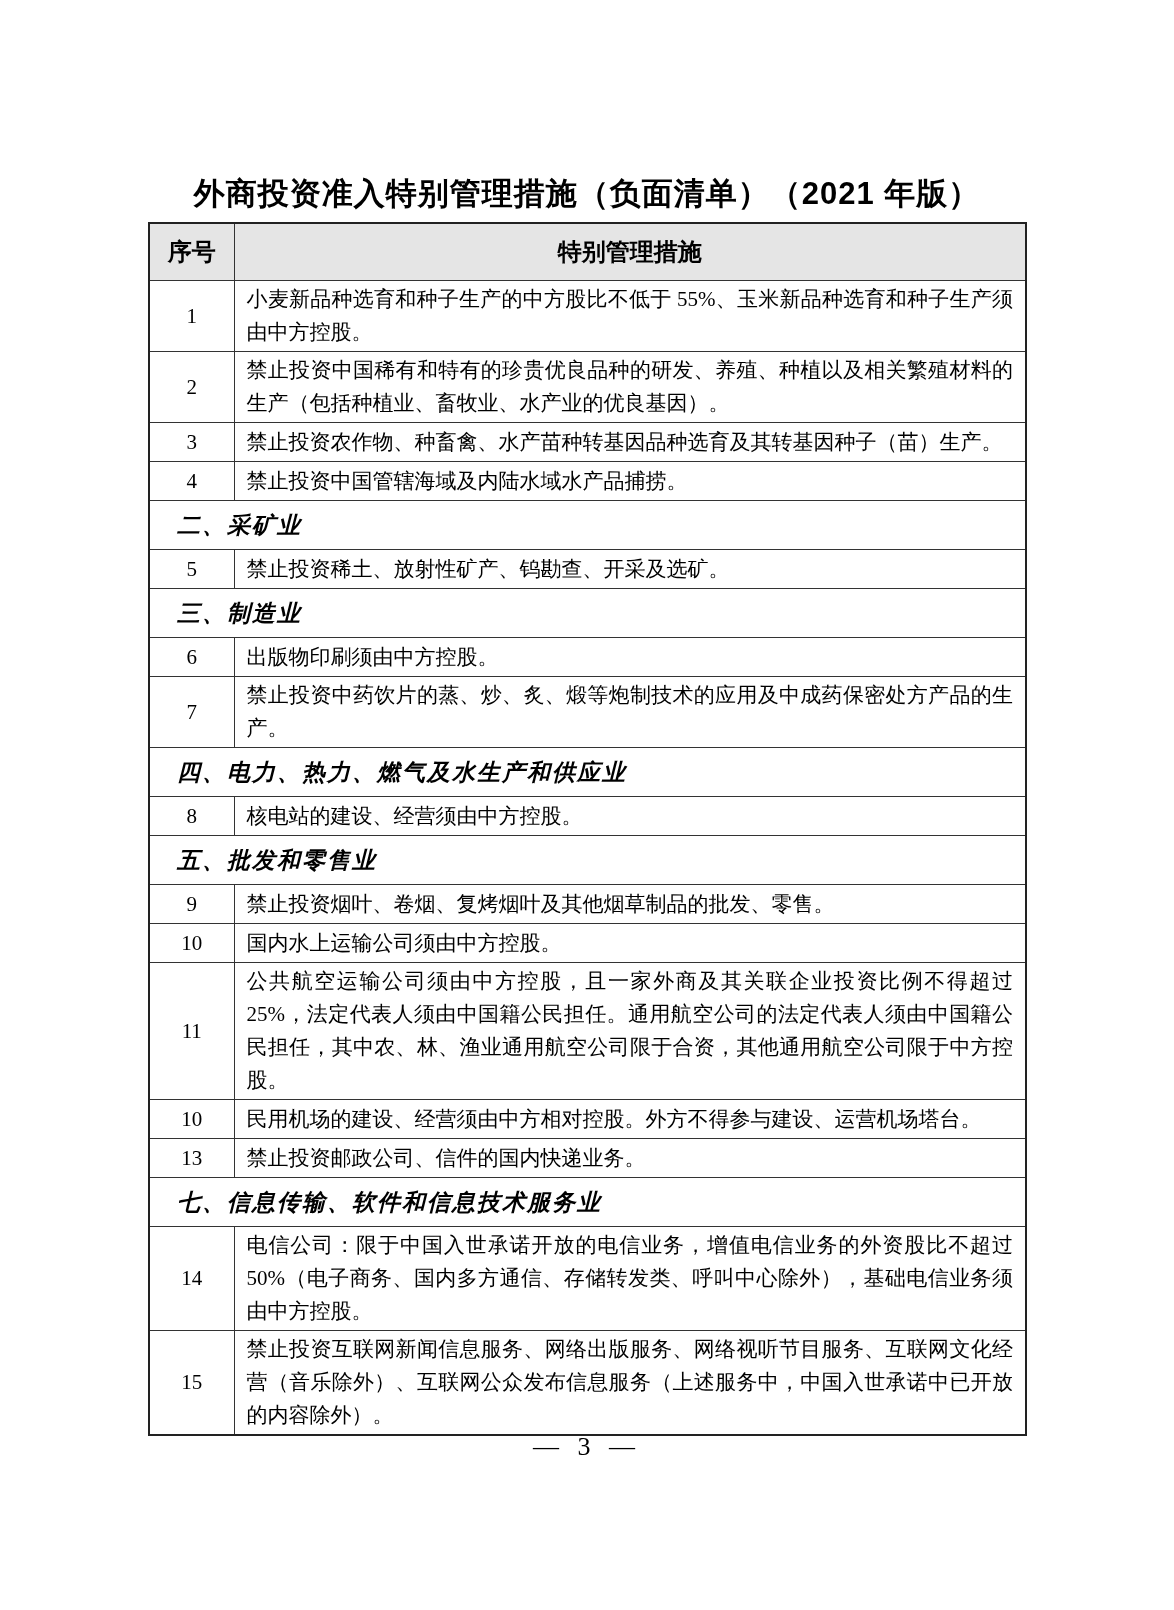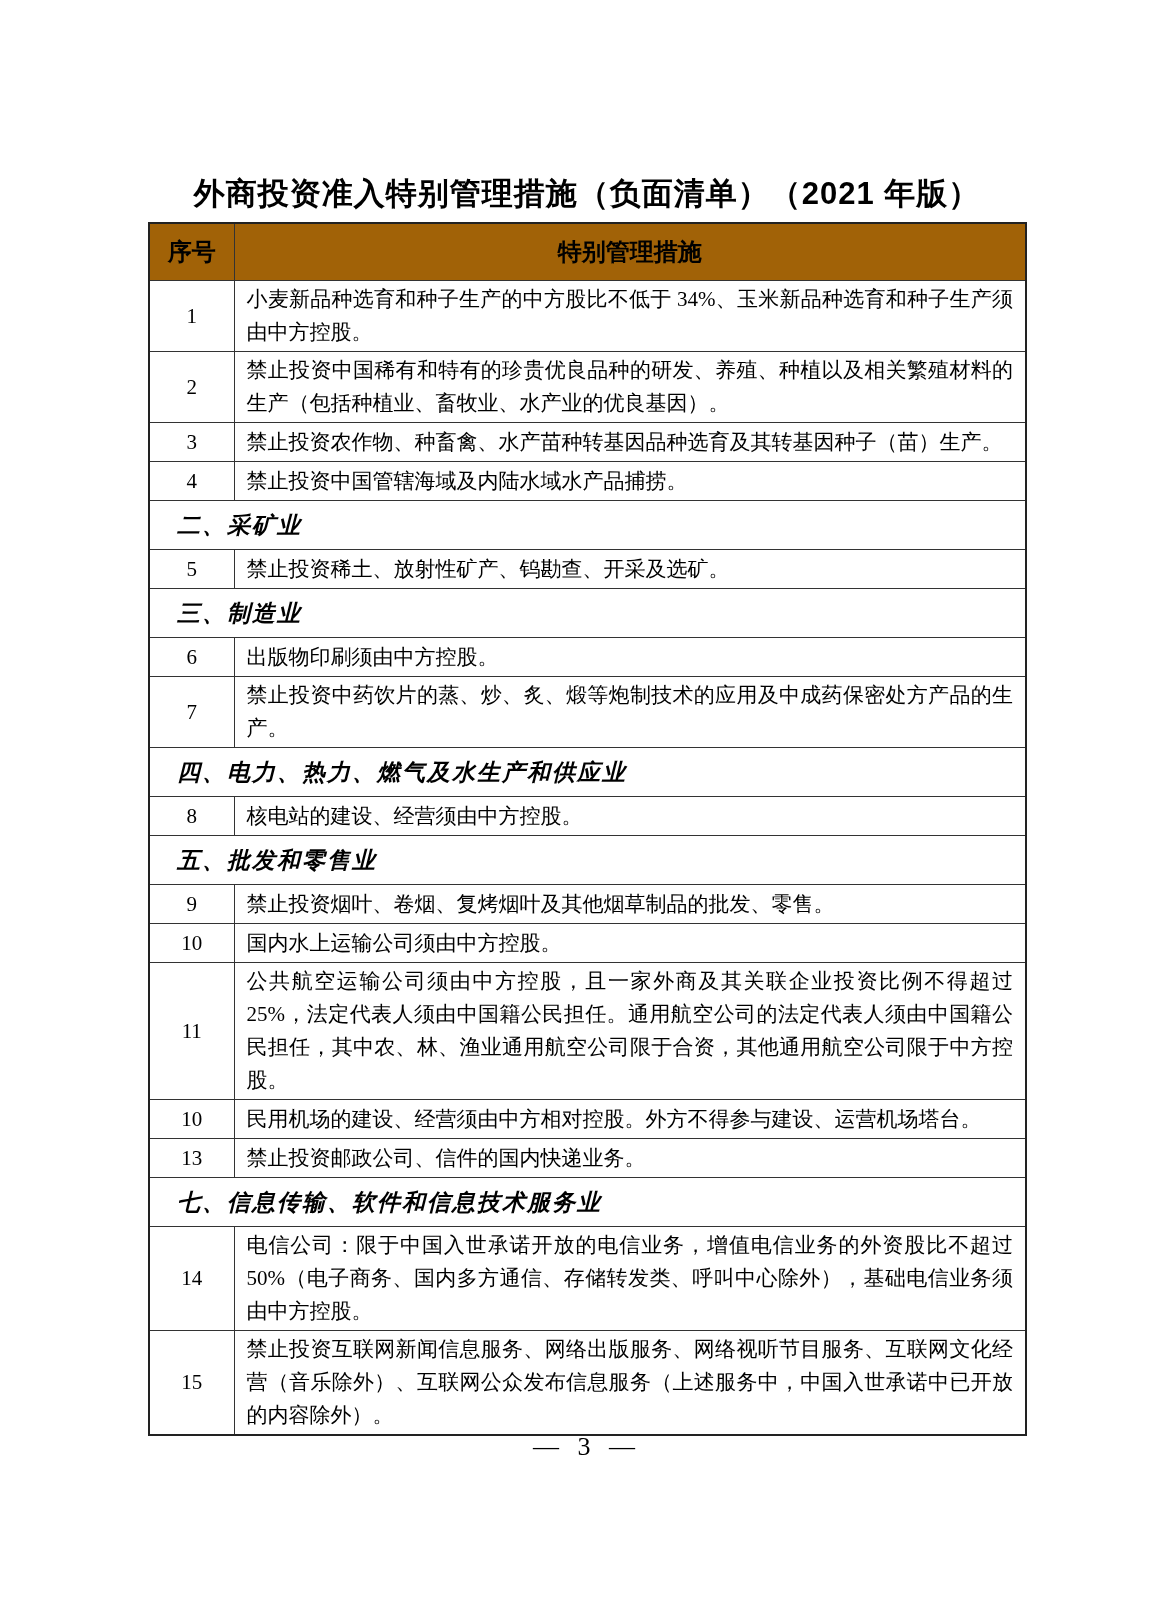--- a/index.html
+++ b/index.html
@@ -46,21 +46,21 @@
   .measures-table {
     border: 2px solid #222222;
   }
   .col-num { width: 85px; }
   .measures-table th {
     height: 54px;
     font-family: "Liberation Sans", "DejaVu Sans", sans-serif;
     font-weight: bold;
     font-size: 24px;
     text-align: center;
-    background: #a16207;
+    background: #e5e5e5;
   }
   .measures-table td.section-cell {
     height: 46px;
     font-family: "Liberation Serif", "DejaVu Serif", serif;
     font-style: italic;
     font-weight: bold;
     font-size: 23px;
     padding-left: 27px;
     letter-spacing: 2px;
   }
@@ -106,21 +106,21 @@
     <thead>
       <tr>
         <th>序号</th>
         <th>特别管理措施</th>
       </tr>
     </thead>
     <tbody id="table-body">
 
         <tr class="item-row">
           <td class="num-cell">1</td>
-          <td class="measure-cell">小麦新品种选育和种子生产的中方股比不低于 34%、玉米新品种选育和种子生产须由中方控股。</td>
+          <td class="measure-cell">小麦新品种选育和种子生产的中方股比不低于 55%、玉米新品种选育和种子生产须由中方控股。</td>
         </tr>
         <tr class="item-row">
           <td class="num-cell">2</td>
           <td class="measure-cell">禁止投资中国稀有和特有的珍贵优良品种的研发、养殖、种植以及相关繁殖材料的生产（包括种植业、畜牧业、水产业的优良基因）。</td>
         </tr>
         <tr class="item-row">
           <td class="num-cell">3</td>
           <td class="measure-cell">禁止投资农作物、种畜禽、水产苗种转基因品种选育及其转基因种子（苗）生产。</td>
         </tr>
         <tr class="item-row">

